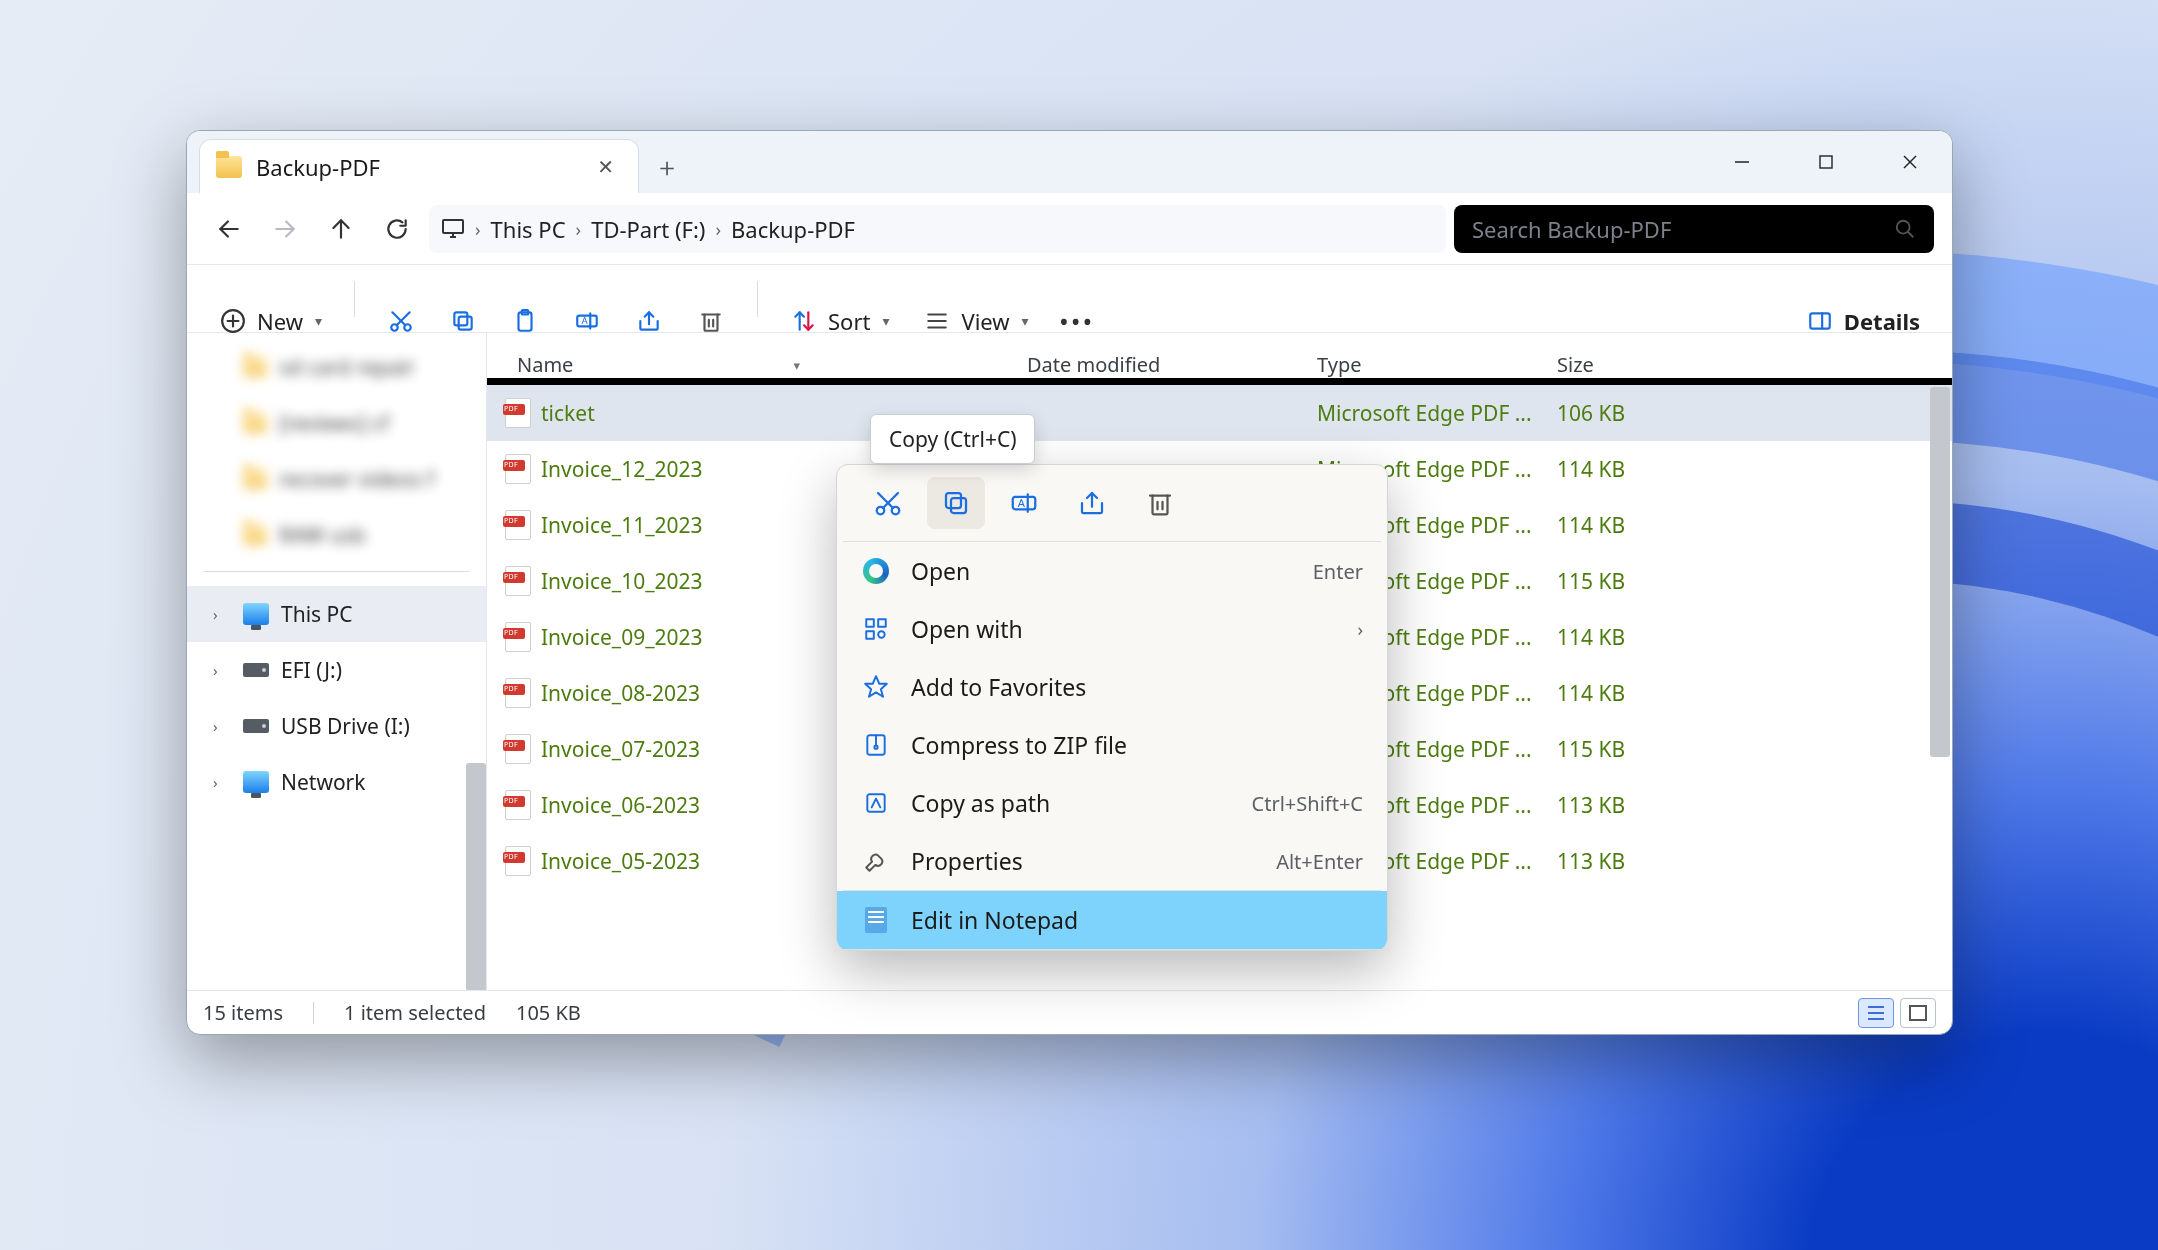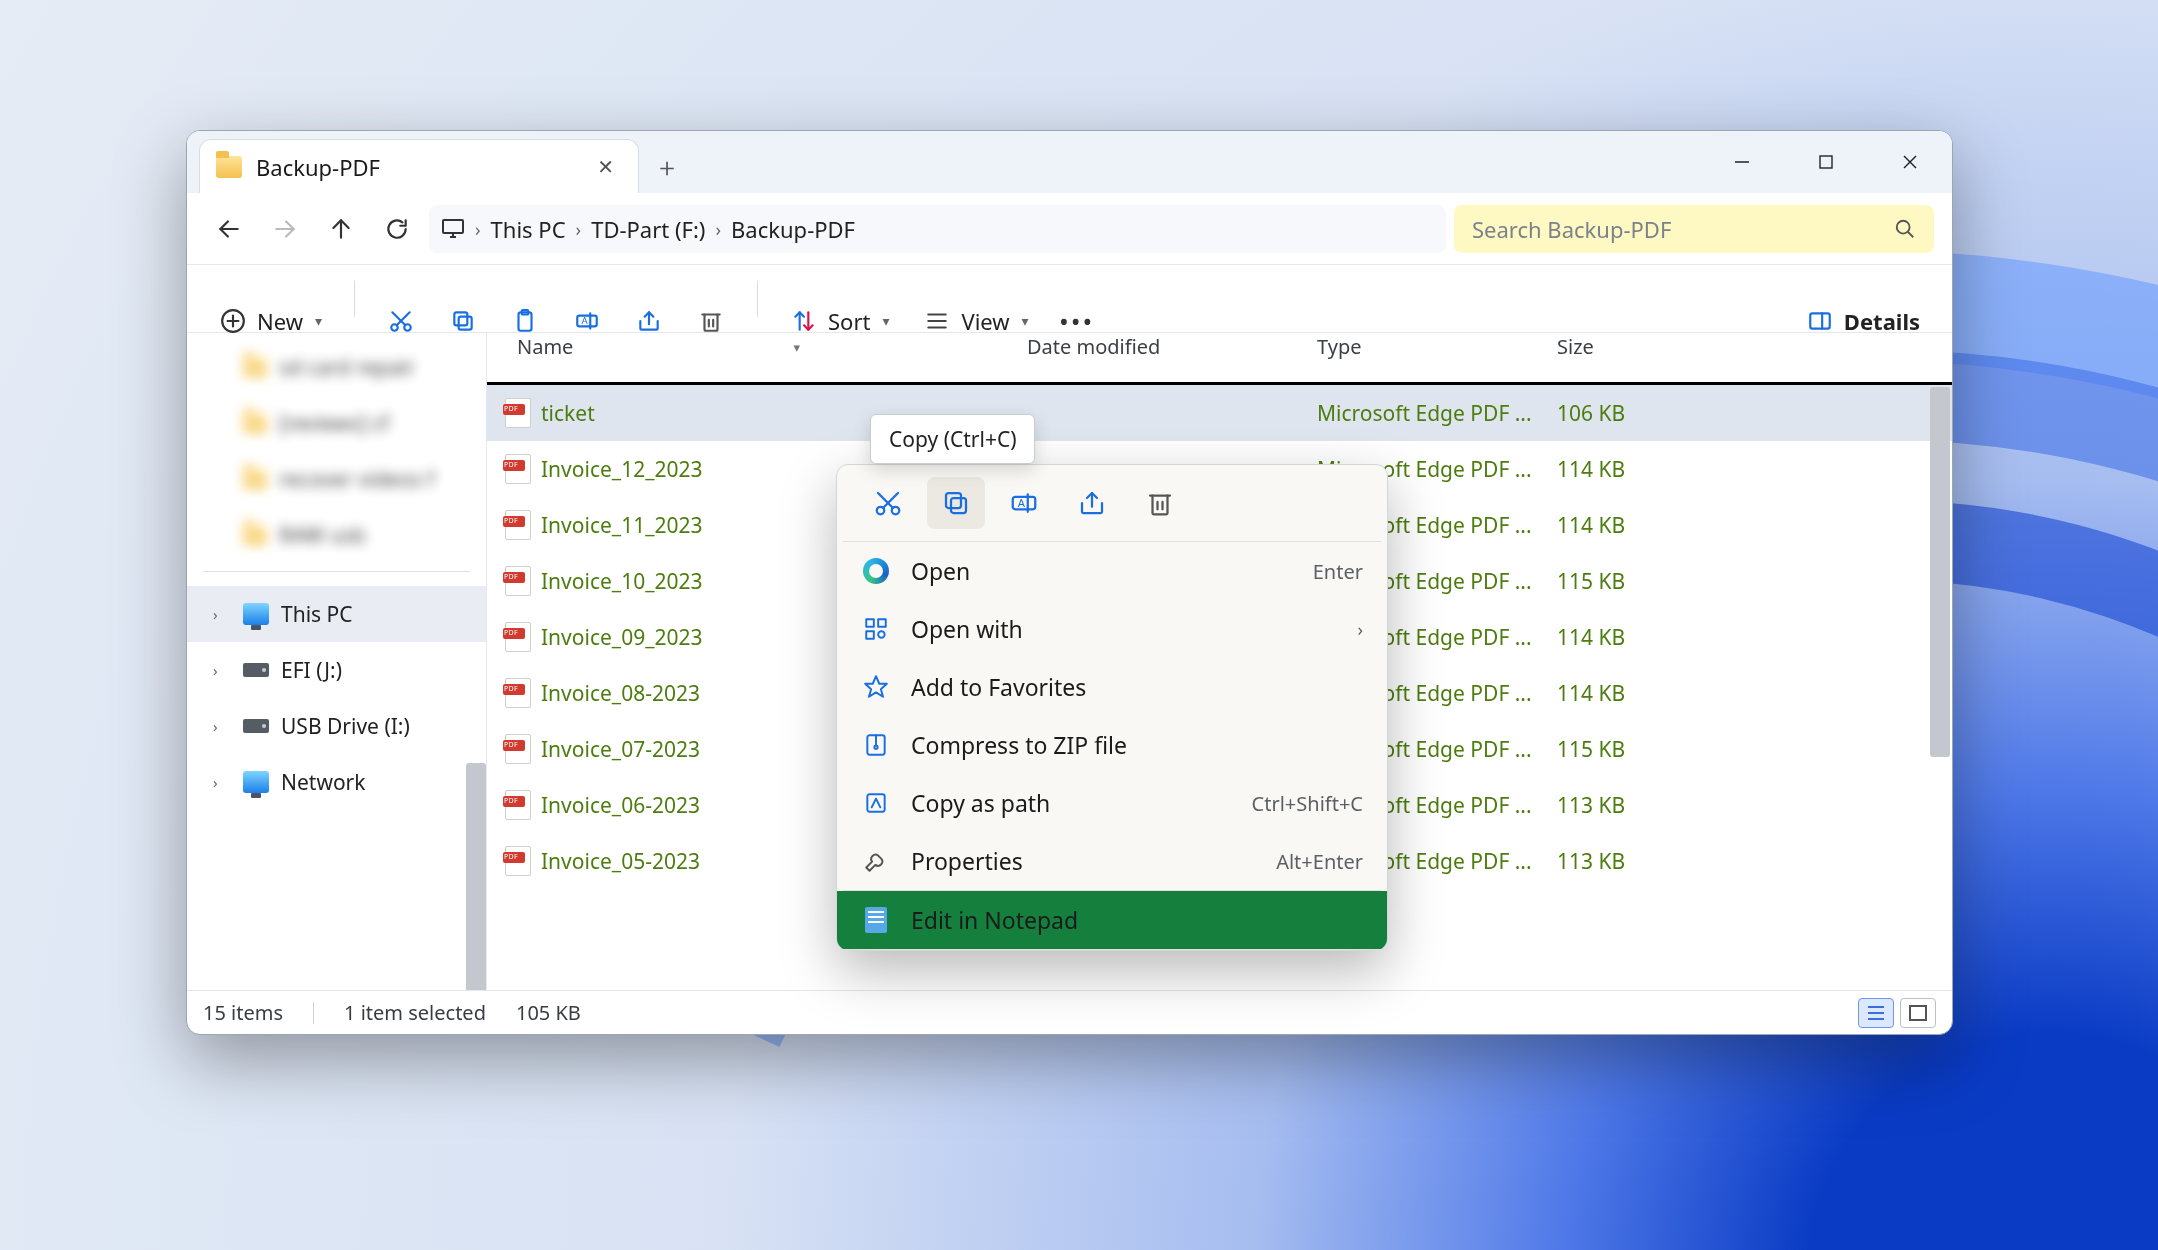--- a/index.html
+++ b/index.html
@@ -38,21 +38,21 @@
   .win-controls svg { width:18px; height:18px; stroke:#222; stroke-width:1.4; fill:none; }
 
   
   .addrbar { height: 72px; background:#ffffff; display:flex; align-items:center; padding:0 18px; gap:8px; border-bottom:1px solid #e4e7ec;}
   .nav-btn { width:48px; height:48px; display:flex; align-items:center; justify-content:center; color:#333; border-radius:6px;}
   .nav-btn.disabled { color:#b6bbc2; }
   .nav-btn svg { width:26px; height:26px; stroke:currentColor; stroke-width:2; fill:none; stroke-linecap:round; stroke-linejoin:round;}
   .breadcrumb { flex:1; height:48px; background:#f6f8fb; border-radius:8px; display:flex; align-items:center; padding:0 12px; gap:10px; color:#222; font-size:22px;}
   .bc-sep { color:#666; font-size:18px;}
   .bc-monitor svg{width:24px;height:20px;stroke:#333;stroke-width:2;fill:none;}
-  .searchbox { width:480px; height:48px; background:#fef9c3; border-radius:8px; display:flex; align-items:center; padding:0 18px; color:#7b828b; font-size:22px; }
+  .searchbox { width:480px; height:48px; background:#000000; border-radius:8px; display:flex; align-items:center; padding:0 18px; color:#7b828b; font-size:22px; }
   .searchbox .sp { flex:1; }
   .searchbox svg{width:22px;height:22px;stroke:#555;stroke-width:2;fill:none;}
 
   
   .toolbar { height: 68px; display:flex; align-items:center; padding:0 18px; gap:6px; border-bottom:1px solid #e4e7ec; }
   .tb-btn { height:44px; padding:0 14px; display:flex; align-items:center; gap:10px; font-size:22px; color:#222; border-radius:6px;margin-top:44px;}
   .tb-ic { width:28px; height:28px; display:flex; align-items:center; justify-content:center;}
   .tb-ic svg { width:26px; height:26px; stroke-width:2; fill:none; stroke-linecap:round; stroke-linejoin:round;}
   .tb-sep { width:1px; height:36px; background:#d9dde2; margin:0 12px;}
   .chev { font-size:14px; color:#666; margin-left:2px;}
@@ -69,21 +69,21 @@
   .side-sep { height:1px; background:#dcdfe4; margin:8px 16px 14px 16px;}
   .folder-mini{width:24px;height:20px;background:linear-gradient(#ffe49a,#f2c14e);border-radius:3px;position:relative;}
   .folder-mini::before{content:"";position:absolute;top:-4px;left:0;width:11px;height:5px;background:#f2c14e;border-radius:2px 2px 0 0;}
   .monitor-ic{width:26px;height:22px;background:linear-gradient(#7fd5ff,#1a7fe8);border-radius:3px;position:relative;}
   .monitor-ic::after{content:"";position:absolute;bottom:-5px;left:8px;width:10px;height:5px;background:#4a5560;border-radius:1px;}
   .drive-ic{width:26px;height:14px;background:#565c63;border-radius:2px;position:relative;}
   .drive-ic::after{content:"";position:absolute;right:3px;top:5px;width:4px;height:4px;background:#c9cdd2;border-radius:50%;}
   .sidebar-scroll{position:absolute; right:0; top:430px; width:20px; height:330px; background:#c4c8ce; border-radius:3px;}
 
   .filearea { flex:1; display:flex; flex-direction:column; min-width:0; position:relative;}
-  .cols { height:52px; display:flex; align-items:flex-start; border-bottom:3px solid #000000; font-size:20px; color:#3b4047;}
+  .cols { height:52px; display:flex; align-items:flex-end; border-bottom:7px solid #000000; font-size:20px; color:#3b4047;}
   .col-name{width:540px; padding-left:30px; display:flex; align-items:center; gap:220px;}
   .col-name .srt{font-size:13px;color:#777;}
   .col-date{width:290px;}
   .col-type{width:240px;}
   .col-size{flex:1;}
   .rows { flex:1; overflow:hidden; }
   .row { height:56px; display:flex; align-items:center; font-size:21px; color:#4d7c0f;}
   .row.sel { background:#dfe5ee;}
   .row .c-icon{width:54px; display:flex; justify-content:flex-end; padding-right:10px;}
   .pdf-ic{width:26px;height:30px;background:#fff;border:1px solid #cfcfcf;border-radius:2px;position:relative;}
@@ -110,21 +110,21 @@
   .ctx-icons{height:76px;display:flex;align-items:center;gap:10px;padding:0 22px;}
   .ctx-icons .cib{width:58px;height:52px;border-radius:8px;display:flex;align-items:center;justify-content:center;}
   .ctx-icons .cib.hover{background:#ece8e2;}
   .ctx-icons svg{width:30px;height:30px;stroke-width:1.8;fill:none;stroke-linecap:round;stroke-linejoin:round;}
   .ctx-sep{height:1px;background:#e2e0db;margin:0 6px;}
   .ctx-item{height:58px;display:flex;align-items:center;gap:20px;padding:0 24px;font-size:23px;color:#1b1b1b;}
   .ctx-item .ci-ic{width:30px;display:flex;justify-content:center;}
   .ctx-item .ci-ic svg{width:26px;height:26px;stroke-width:1.8;fill:none;stroke-linecap:round;stroke-linejoin:round;}
   .ctx-item .ci-shortcut{margin-left:auto;color:#5c6066;font-size:20px;}
   .ctx-item .ci-sub{margin-left:auto;color:#5c6066;font-size:18px;}
-  .ctx-item.hl{background:#15803d;}
+  .ctx-item.hl{background:#7dd3fc;}
   .edge-ic{width:26px;height:26px;border-radius:50%;background:conic-gradient(from 210deg,#36c486 0deg,#2bb6e8 120deg,#1862c6 260deg,#36c486 360deg);position:relative;}
   .edge-ic::after{content:"";position:absolute;inset:6px;border-radius:50%;background:#faf8f5;}
   .notepad-ic{width:22px;height:26px;background:#57a8e8;border-radius:2px;position:relative;}
   .notepad-ic::before{content:"";position:absolute;top:4px;left:3px;right:3px;height:2px;background:#fff;box-shadow:0 5px 0 #fff,0 10px 0 #fff;}
 
   
   .tooltip {
     position:absolute; left:870px; top:414px; padding:10px 18px; background:#fff;
     border:1px solid #c8cdd3; border-radius:6px; font-size:21px; color:#222;
     box-shadow:0 6px 18px rgba(0,0,0,.15); z-index:60;

